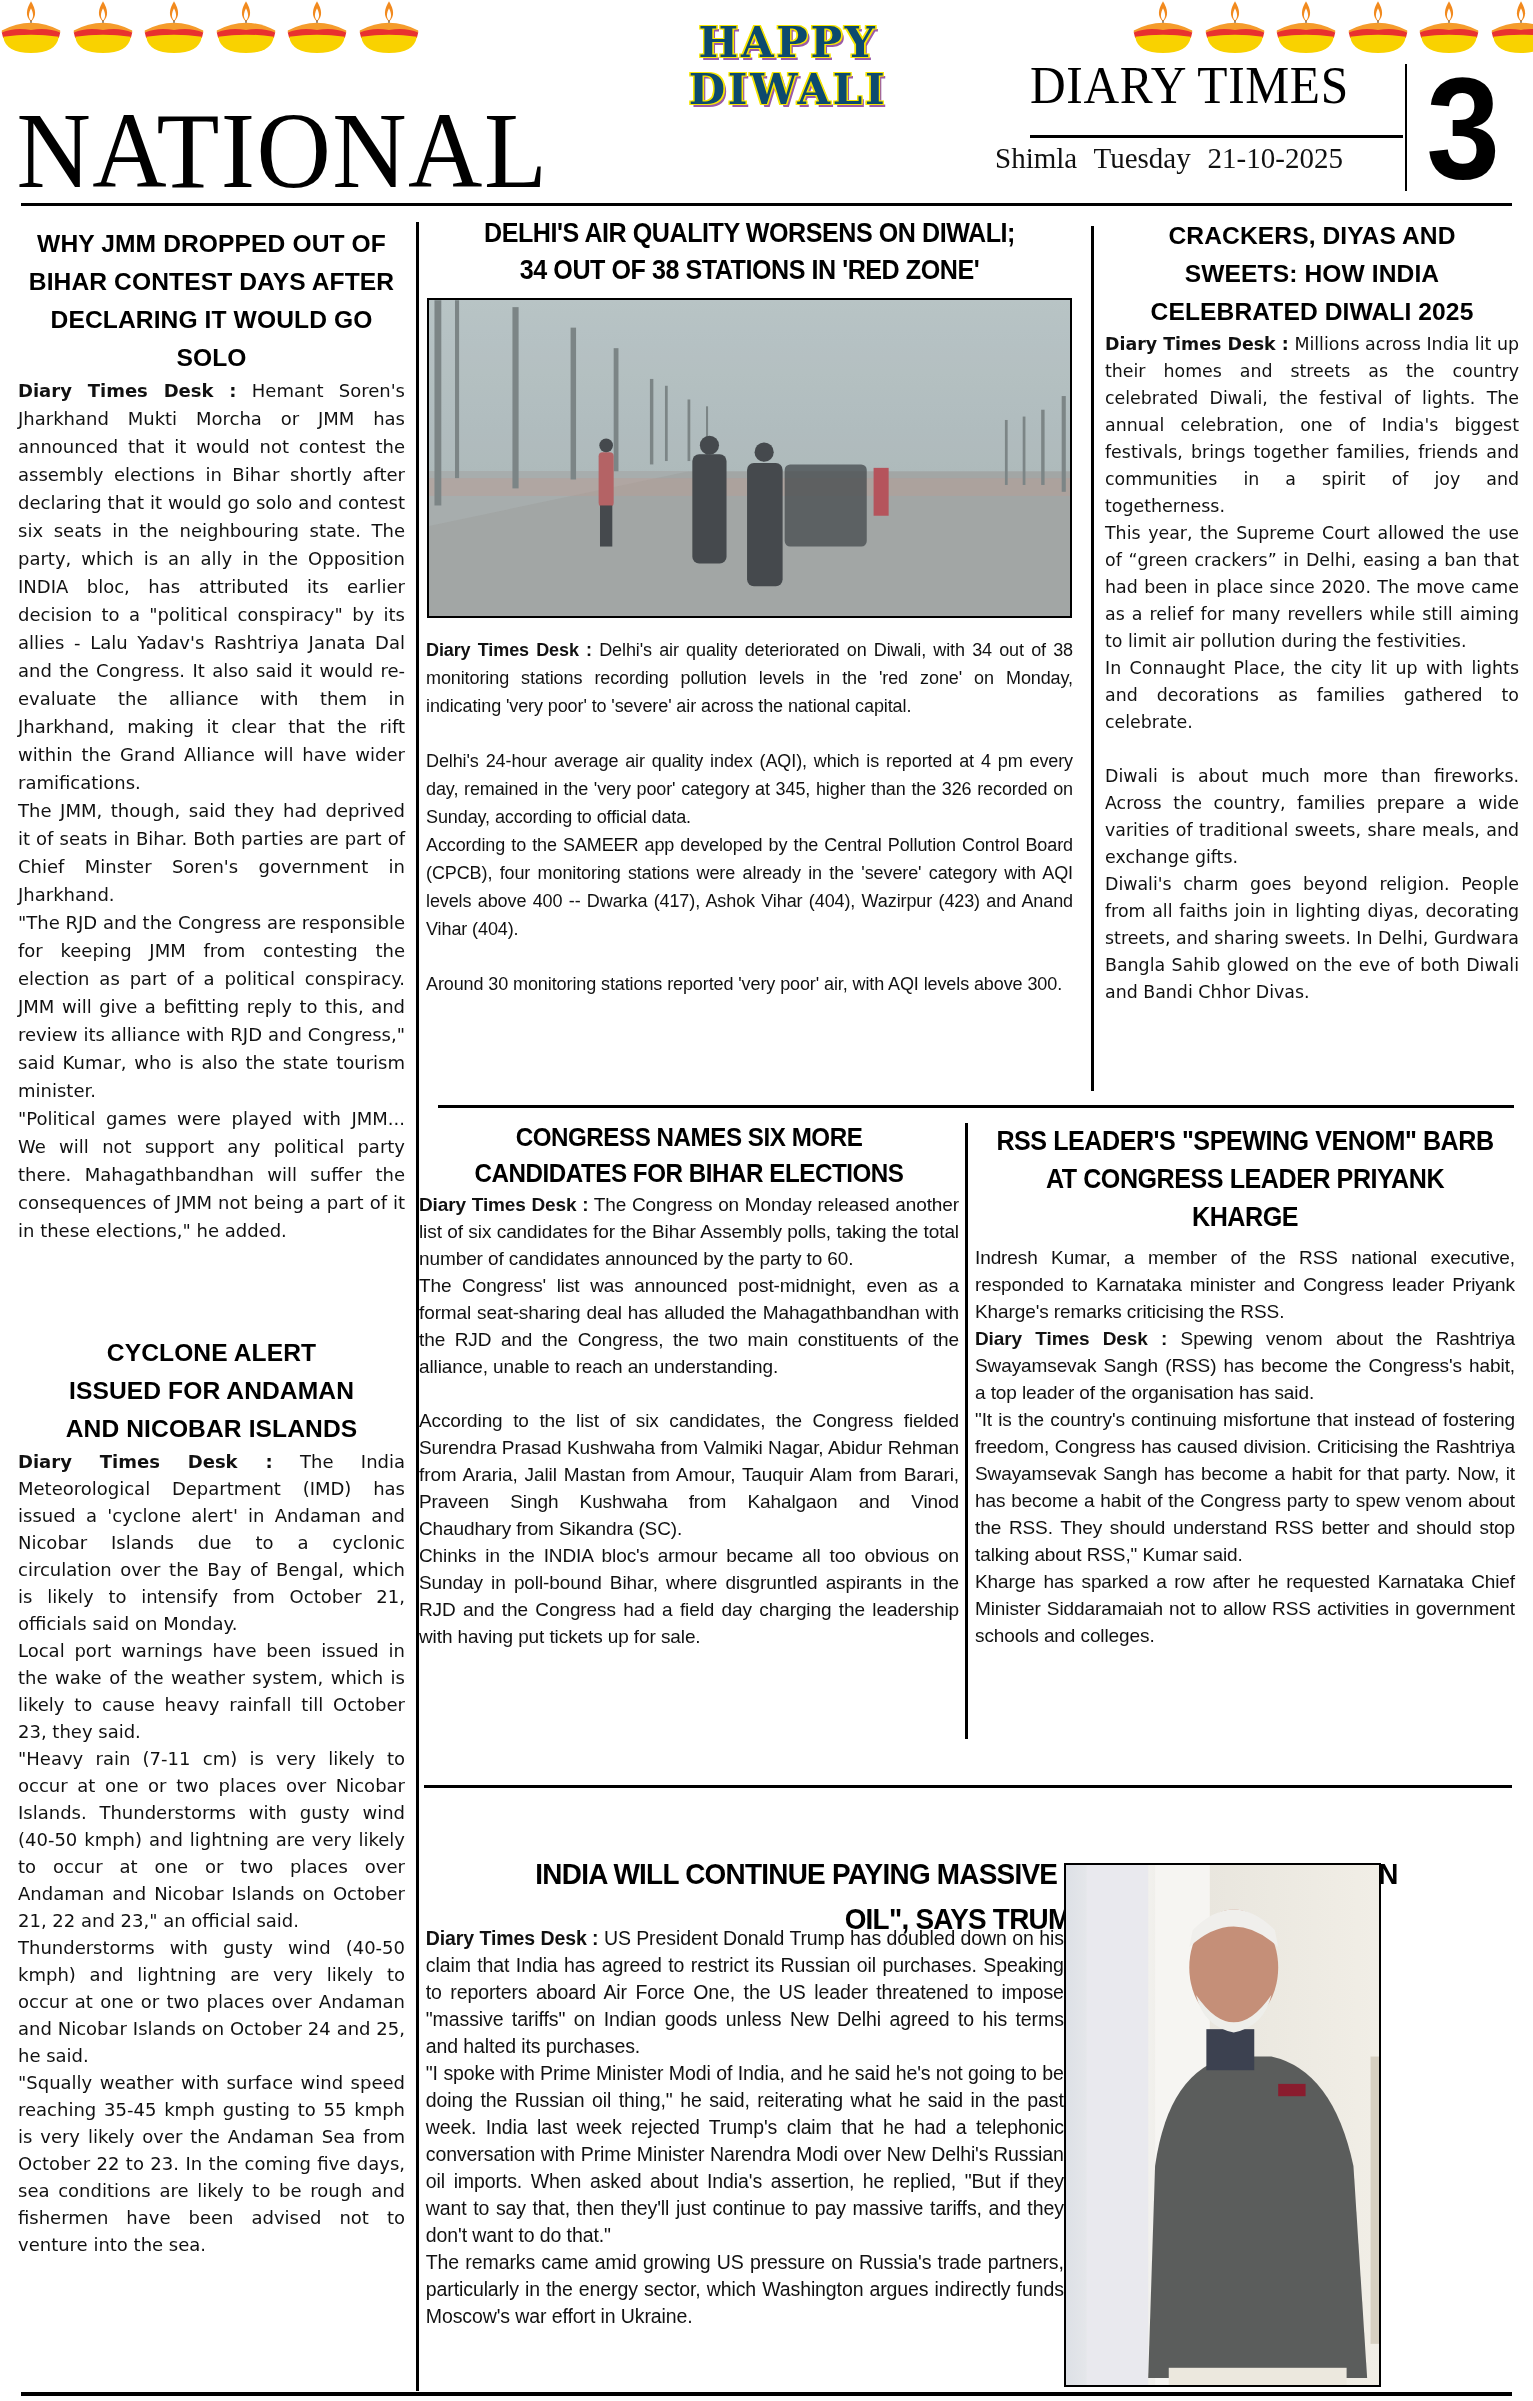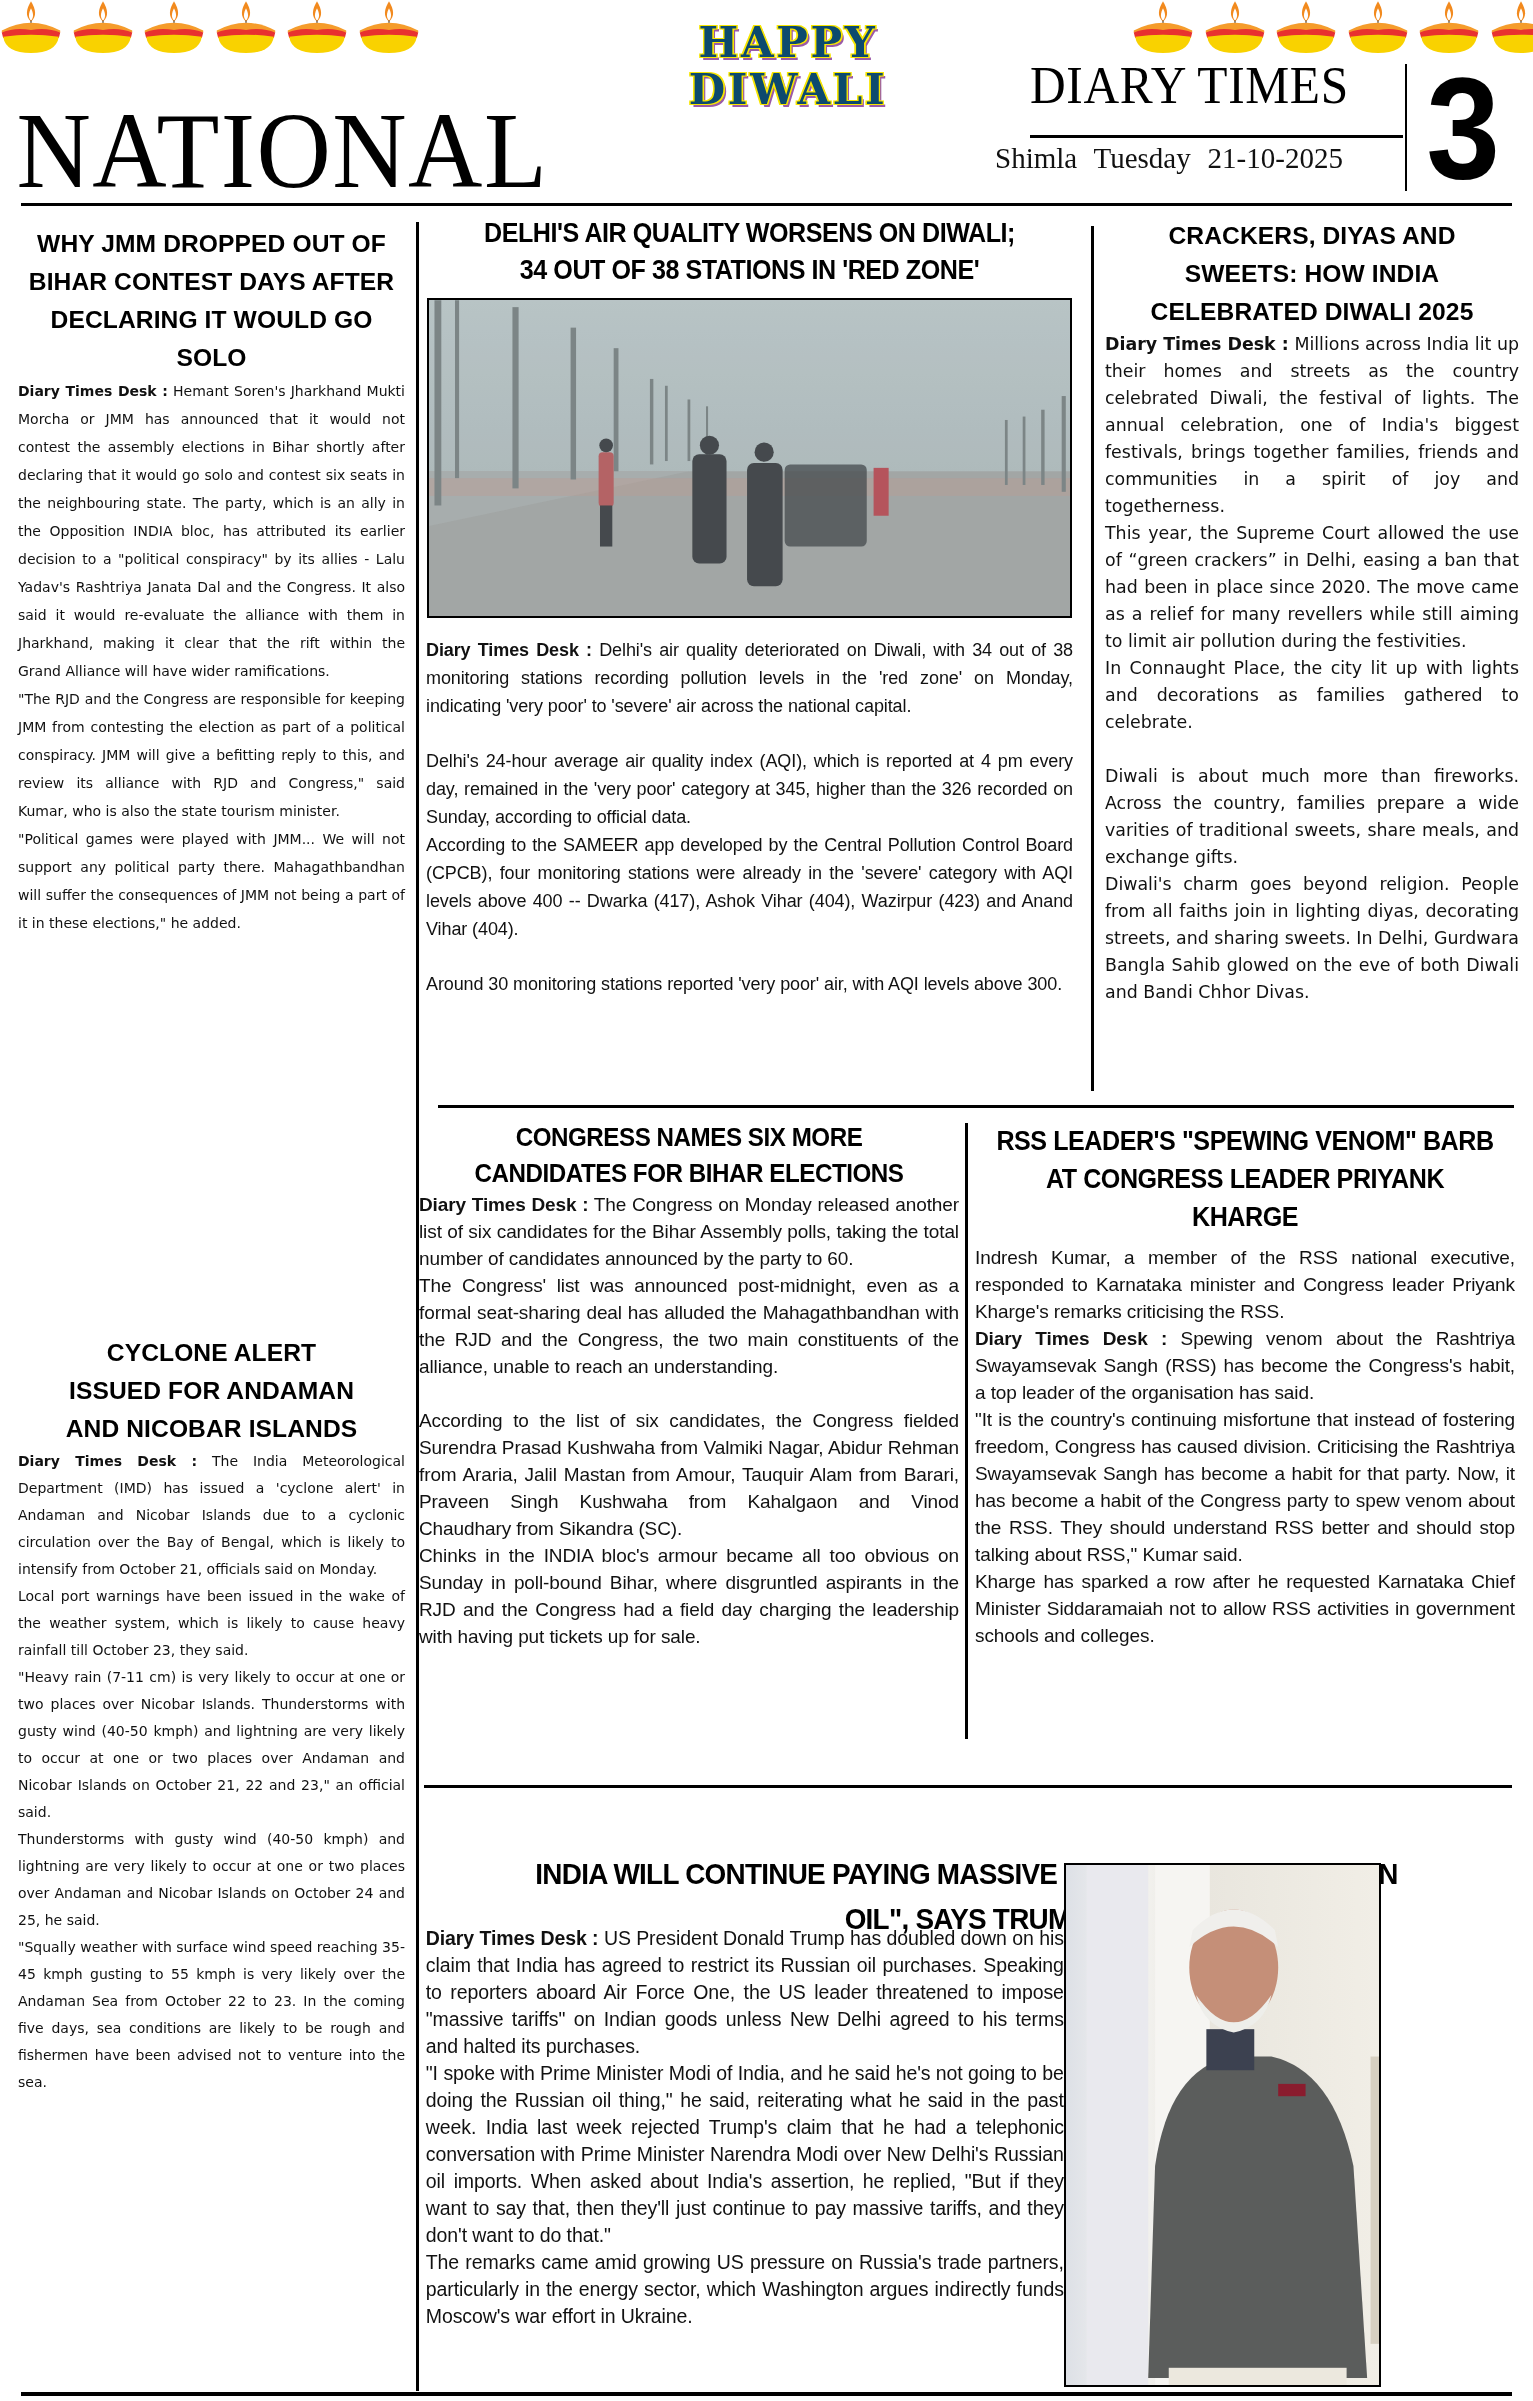--- a/index.html
+++ b/index.html
@@ -45,21 +45,21 @@
   .rule { position: absolute; background: #000; }
 
   
   .headline {
     font-family: "Liberation Sans", sans-serif; font-weight: 700; text-align: center; color: #000;
     text-transform: uppercase;
   }
   .headline.wide { font-size: 24.6px; line-height: 38px; letter-spacing: 0.1px; }
   .headline.condensed { font-size: 27px; line-height: 37px; letter-spacing: -0.5px; transform: scaleX(0.93); }
   .body-text {
-    font-family: "DejaVu Sans", sans-serif; font-size: 14px; line-height: 28px; text-align: justify; color: #111;
+    font-family: "DejaVu Sans", sans-serif; font-size: 18px; line-height: 28px; text-align: justify; color: #111;
   }
   .body-text.cond { font-family: "Liberation Sans", sans-serif; font-size: 18px; line-height: 28px; letter-spacing: -0.1px; }
   .body-text p { margin: 0; }
   .body-text p.gap { margin-top: 27px; }
   .desk { font-weight: 700; }
   .vline { position: absolute; width: 2.7px; background: #000; }
 
   
   .photo { position: absolute; border: 2.7px solid #000; overflow: hidden; }
   .smog {
@@ -201,20 +201,21 @@
 </div>
 <div class="page-divider"></div>
 <div class="page-num">3</div>
 
 <div class="rule" style="left:20.5px; top:203px; width:1491px; height:3.4px;"></div>
 
 <article class="abs" style="left:18px; top:218px; width:387px;">
   <h2 class="headline wide" style="padding:0 9.6px;">WHY JMM DROPPED OUT OF BIHAR CONTEST DAYS AFTER DECLARING IT WOULD GO SOLO</h2>
   <div class="body-text">
     <p><span class="desk">Diary Times Desk :</span> <span>Hemant Soren's Jharkhand Mukti Morcha or JMM has announced that it would not contest the assembly elections in Bihar shortly after declaring that it would go solo and contest six seats in the neighbouring state. The party, which is an ally in the Opposition INDIA bloc, has attributed its earlier decision to a "political conspiracy" by its allies - Lalu Yadav's Rashtriya Janata Dal and the Congress. It also said it would re-evaluate the alliance with them in Jharkhand, making it clear that the rift within the Grand Alliance will have wider ramifications.</span></p>
+    <p>The JMM, though, said they had deprived it of seats in Bihar. Both parties are part of Chief Minster Soren's government in Jharkhand.</p>
     <p>"The RJD and the Congress are responsible for keeping JMM from contesting the election as part of a political conspiracy. JMM will give a befitting reply to this, and review its alliance with RJD and Congress," said Kumar, who is also the state tourism minister.</p>
     <p>"Political games were played with JMM... We will not support any political party there. Mahagathbandhan will suffer the consequences of JMM not being a part of it in these elections," he added.</p>
   </div>
 </article>
 
 <article class="abs" style="left:18px; top:1327px; width:387px;">
   <h2 class="headline wide" style="padding:0 41px;">CYCLONE ALERT ISSUED FOR ANDAMAN AND NICOBAR ISLANDS</h2>
   <div class="body-text" style="line-height:27px;">
     <p><span class="desk">Diary Times Desk :</span> <span>The India Meteorological Department (IMD) has issued a 'cyclone alert' in Andaman and Nicobar Islands due to a cyclonic circulation over the Bay of Bengal, which is likely to intensify from October 21, officials said on Monday.</span></p>
     <p>Local port warnings have been issued in the wake of the weather system, which is likely to cause heavy rainfall till October 23, they said.</p>

